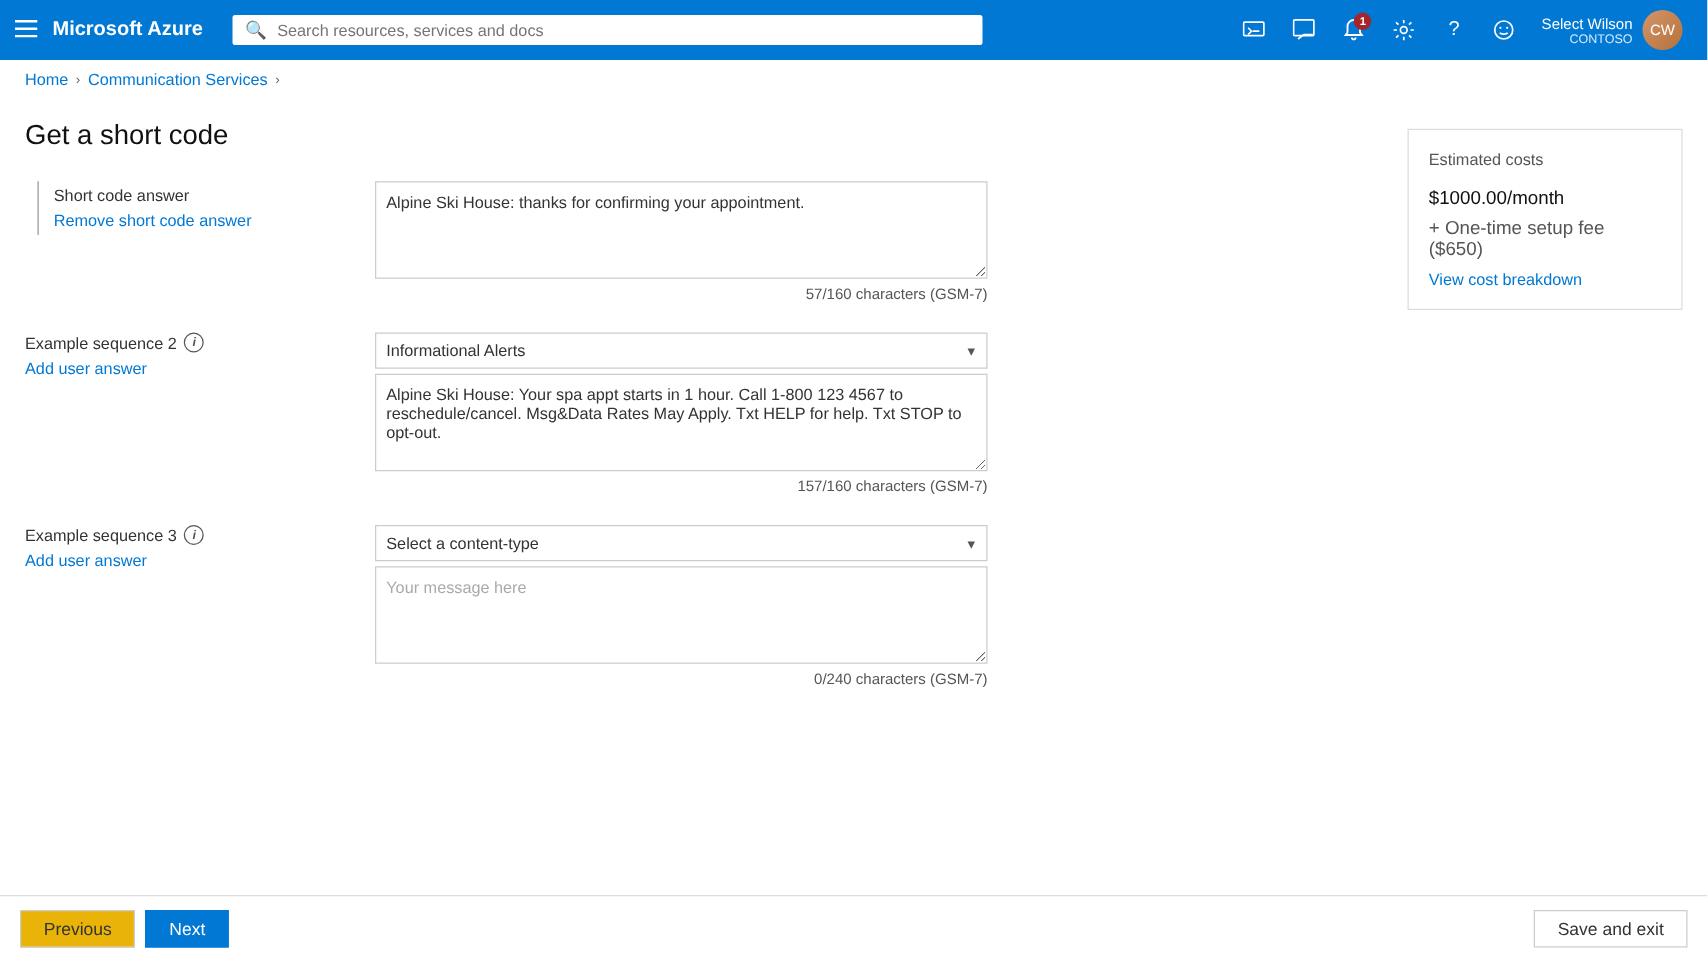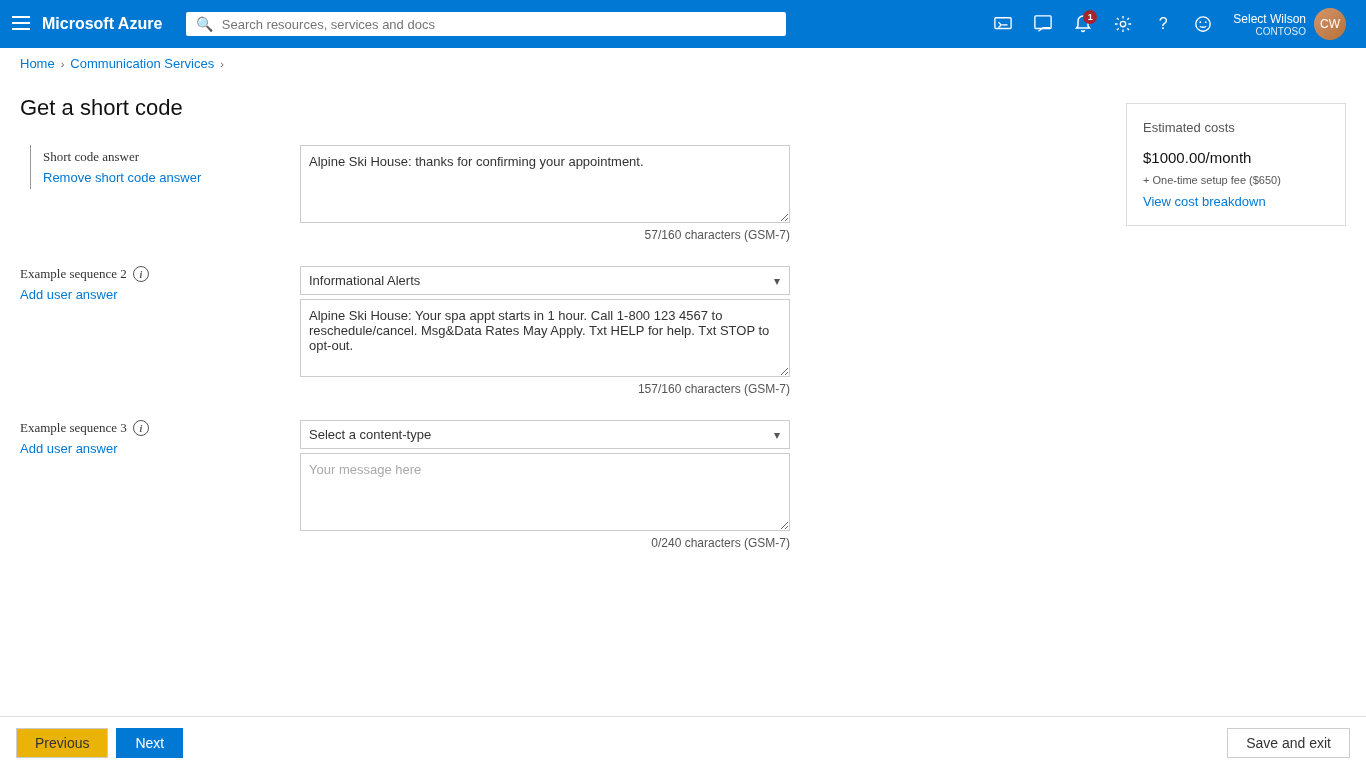--- a/index.html
+++ b/index.html
@@ -60,21 +60,21 @@
       font-size: 22px; font-weight: 300; color: #111; margin-bottom: 24px;
     }
 
     
     .section-container { display: flex; flex-direction: column; gap: 24px; }
 
     .form-row { display: flex; align-items: flex-start; gap: 20px; }
     .form-left { width: 260px; flex-shrink: 0; }
     .form-right { flex: 1; max-width: 490px; }
 
-    .field-label { font-size: 13px; color: #333; margin-bottom: 4px; display: flex; align-items: center; gap: 6px; font-family: Liberation Serif, serif; }
+    .field-label { font-size: 13px; color: #333; margin-bottom: 4px; display: flex; align-items: center; gap: 6px; }
     .field-link { color: #0078d4; text-decoration: none; font-size: 13px; cursor: pointer; }
 
     .tree-line { border-left: 1px solid #999; margin-left: 10px; padding-left: 12px; padding-top: 4px; padding-bottom: 4px; }
 
     textarea {
       width: 100%; border: 1px solid #ccc; padding: 8px;
       font-size: 13px; font-family: inherit; resize: vertical;
       outline: none; color: #333;
     }
     textarea::placeholder { color: #aaa; }
@@ -101,21 +101,21 @@
     
     .side-panel {
       width: 220px; flex-shrink: 0;
     }
     .cost-card {
       border: 1px solid #ddd; padding: 16px; margin-top: 8px;
     }
     .cost-label { font-size: 13px; color: #555; margin-bottom: 4px; }
     .cost-amount { font-size: 26px; font-weight: 600; color: #111; }
     .cost-amount span { font-size: 15px; font-weight: 400; }
-    .cost-setup { font-size: 11px; color: #555; margin-top: 4px; }
+    .cost-setup { font-size: 15px; color: #555; margin-top: 4px; }
     .cost-link { color: #0078d4; text-decoration: none; font-size: 13px; cursor: pointer; display: block; margin-top: 8px; }
 
     
     .bottom-bar {
       height: 52px; border-top: 1px solid #ddd;
       display: flex; align-items: center; padding: 0 16px;
       gap: 8px; flex-shrink: 0; background: #fff;
     }
     .btn-outline {
       border: 1px solid #ccc; background: #eab308; padding: 6px 18px;

